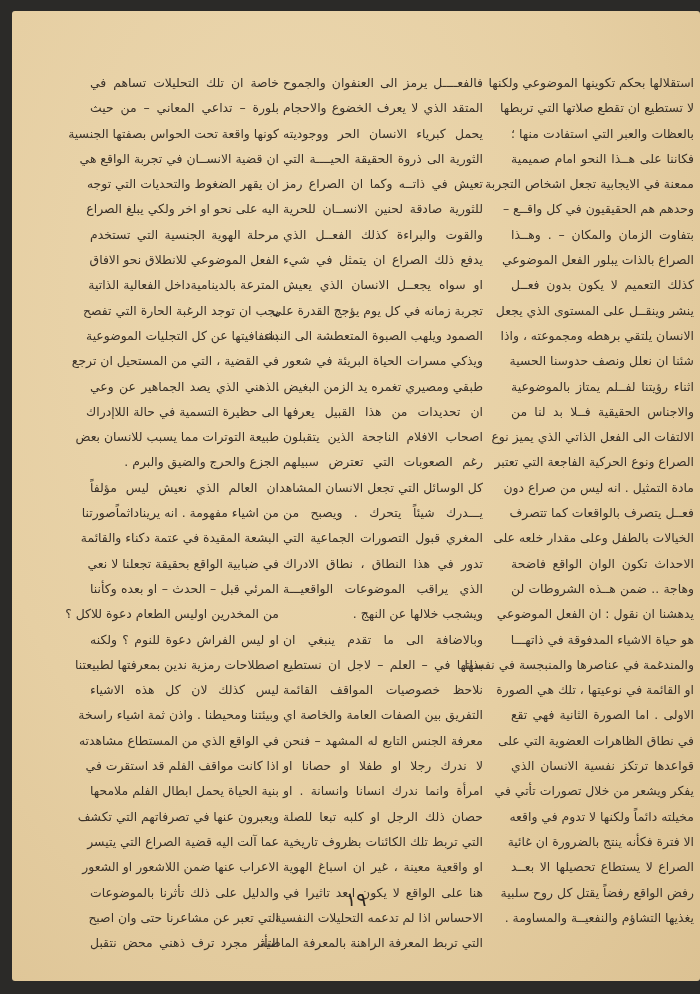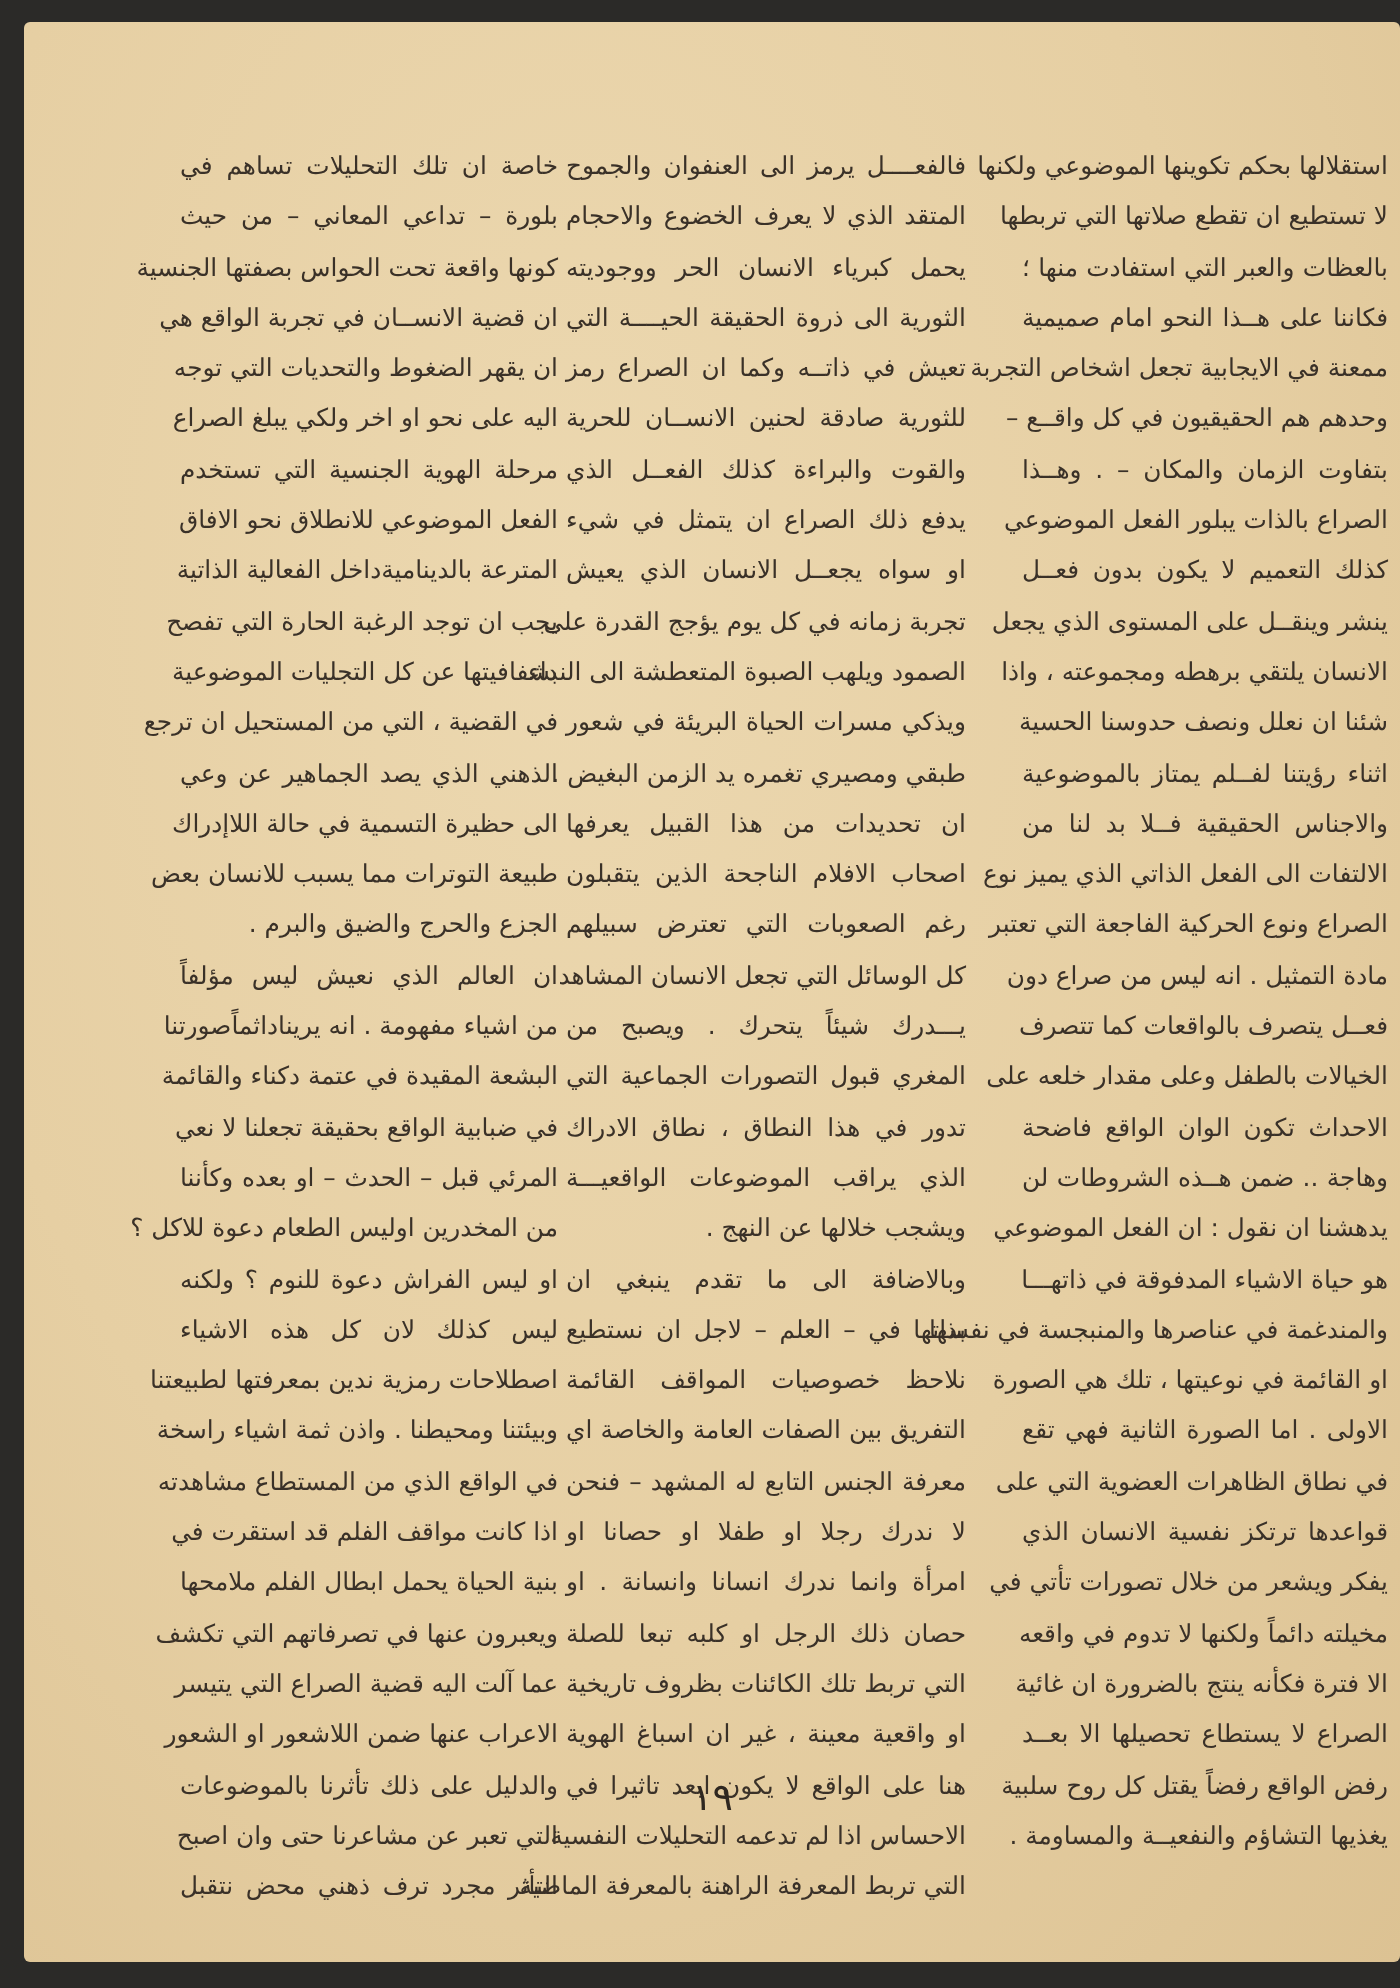--- a/index.html
+++ b/index.html
@@ -142,22 +142,22 @@
     <span class="line last">الجزع والحرج والضيق والبرم .</span>
   </p>
   <p class="gap">
     <span class="line">ان العالم الذي نعيش ليس مؤلفاً</span>
     <span class="line">من اشياء مفهومة . انه يريناداثماًصورتنا</span>
     <span class="line">البشعة المقيدة في عتمة دكناء والقائمة</span>
     <span class="line">في ضبابية الواقع بحقيقة تجعلنا لا نعي</span>
     <span class="line">المرئي قبل – الحدث – او بعده وكأننا</span>
     <span class="line">من المخدرين اوليس الطعام دعوة للاكل ؟</span>
     <span class="line">او ليس الفراش دعوة للنوم ؟ ولكنه</span>
+    <span class="line">اصطلاحات رمزية ندين بمعرفتها لطبيعتنا</span>
     <span class="line">ليس كذلك لان كل هذه الاشياء</span>
-    <span class="line">اصطلاحات رمزية ندين بمعرفتها لطبيعتنا</span>
     <span class="line">وبيئتنا ومحيطنا . واذن ثمة اشياء راسخة</span>
     <span class="line">في الواقع الذي من المستطاع مشاهدته</span>
     <span class="line">اذا كانت مواقف الفلم قد استقرت في</span>
     <span class="line">بنية الحياة يحمل ابطال الفلم ملامحها</span>
     <span class="line">ويعبرون عنها في تصرفاتهم التي تكشف</span>
     <span class="line">عما آلت اليه قضية الصراع التي يتيسر</span>
     <span class="line">الاعراب عنها ضمن اللاشعور او الشعور</span>
     <span class="line">والدليل على ذلك تأثرنا بالموضوعات</span>
     <span class="line">التي تعبر عن مشاعرنا حتى وان اصبح</span>
     <span class="line">التأثر مجرد ترف ذهني محض نتقبل</span>

